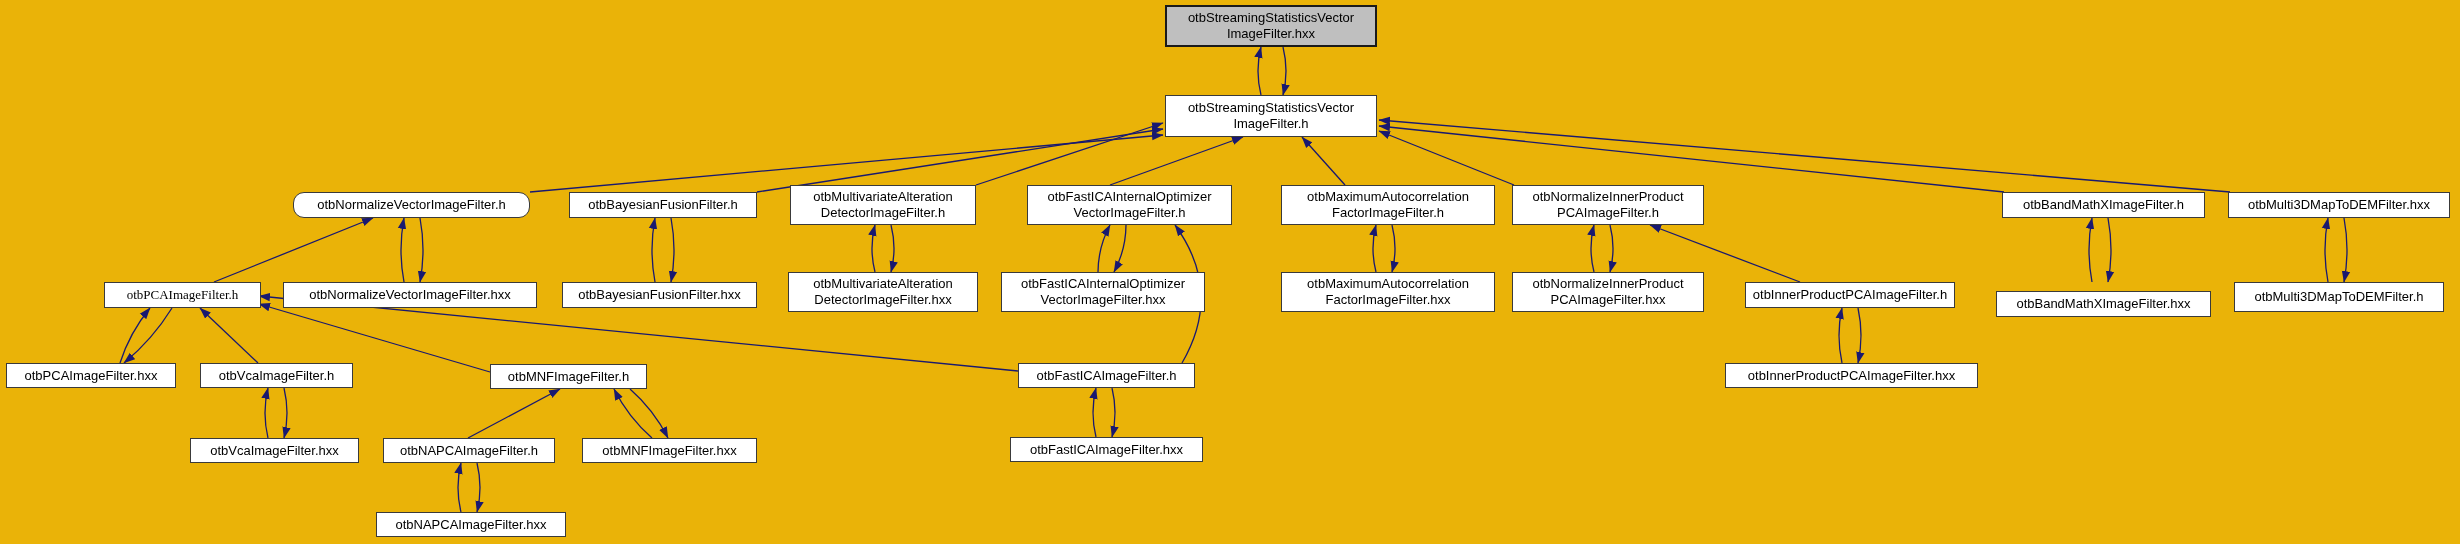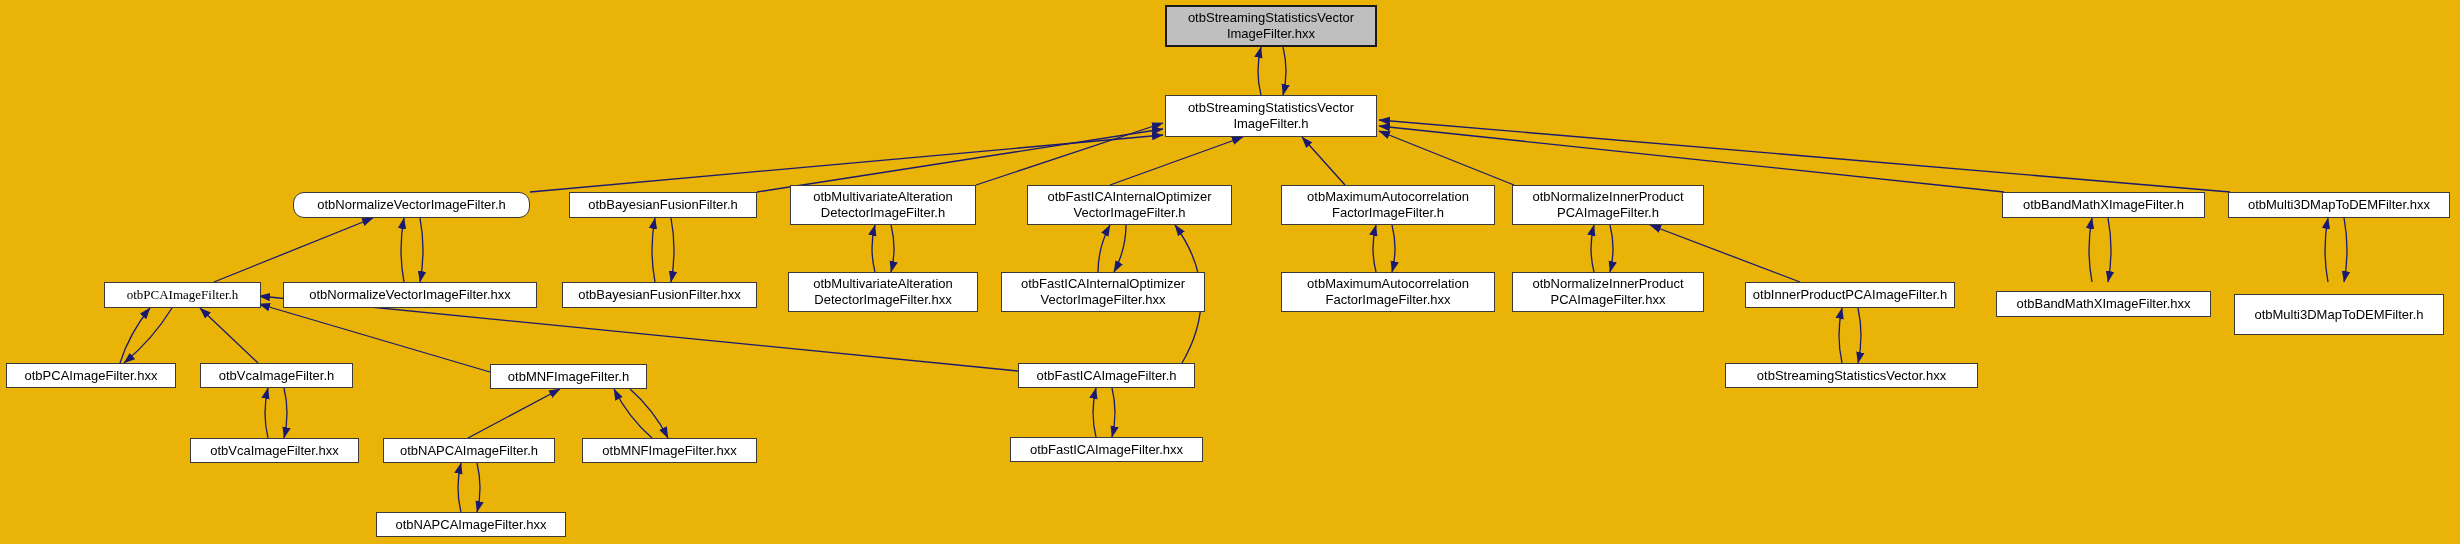--- a/index.html
+++ b/index.html
@@ -146,37 +146,37 @@
       <div class="node" title="otbNormalizeInnerProductPCAImageFilter.hxx" style="left: 1512px; top: 272px; width: 192px; height: 40px;">
         <span>otbNormalizeInnerProduct</span>
         <span>PCAImageFilter.hxx</span>
       </div>
       <div class="node" title="otbInnerProductPCAImageFilter.h" style="left: 1745px; top: 282px; width: 210px; height: 26px;">
         <span>otbInnerProductPCAImageFilter.h</span>
       </div>
       <div class="node" title="otbBandMathXImageFilter.hxx" style="left: 1996px; top: 282px; width: 215px; height: 26px; margin-top: 9px;">
         <span>otbBandMathXImageFilter.hxx</span>
       </div>
-      <div class="node" title="otbMulti3DMapToDEMFilter.h" style="left: 2234px; top: 294px; width: 210px; height: 41px;">
+      <div class="node" title="otbMulti3DMapToDEMFilter.h" style="left: 2234px; top: 282px; width: 210px; height: 30px;">
         <span>otbMulti3DMapToDEMFilter.h</span>
       </div>
       <div class="node" title="otbPCAImageFilter.hxx" style="left: 6px; top: 363px; width: 170px; height: 25px;">
         <span>otbPCAImageFilter.hxx</span>
       </div>
       <div class="node" title="otbVcaImageFilter.h" style="left: 200px; top: 363px; width: 153px; height: 25px;">
         <span>otbVcaImageFilter.h</span>
       </div>
       <div class="node" title="otbMNFImageFilter.h" style="left: 490px; top: 364px; width: 157px; height: 25px;">
         <span>otbMNFImageFilter.h</span>
       </div>
       <div class="node" title="otbFastICAImageFilter.h" style="left: 1018px; top: 363px; width: 177px; height: 25px;">
         <span>otbFastICAImageFilter.h</span>
       </div>
       <div class="node" title="otbInnerProductPCAImageFilter.hxx" style="left: 1725px; top: 363px; width: 253px; height: 25px;">
-        <span>otbStreamingStatisticsVector.hxx</span>
+        <span>otbInnerProductPCAImageFilter.hxx</span>
       </div>
       <div class="node" title="otbVcaImageFilter.hxx" style="left: 190px; top: 438px; width: 169px; height: 25px;">
         <span>otbVcaImageFilter.hxx</span>
       </div>
       <div class="node" title="otbNAPCAImageFilter.h" style="left: 383px; top: 438px; width: 172px; height: 25px;">
         <span>otbNAPCAImageFilter.h</span>
       </div>
       <div class="node" title="otbMNFImageFilter.hxx" style="left: 582px; top: 438px; width: 175px; height: 25px;">
         <span>otbMNFImageFilter.hxx</span>
       </div>

